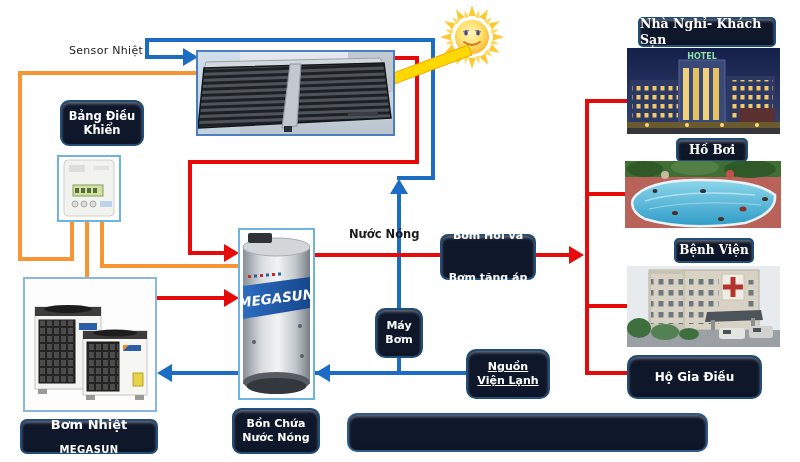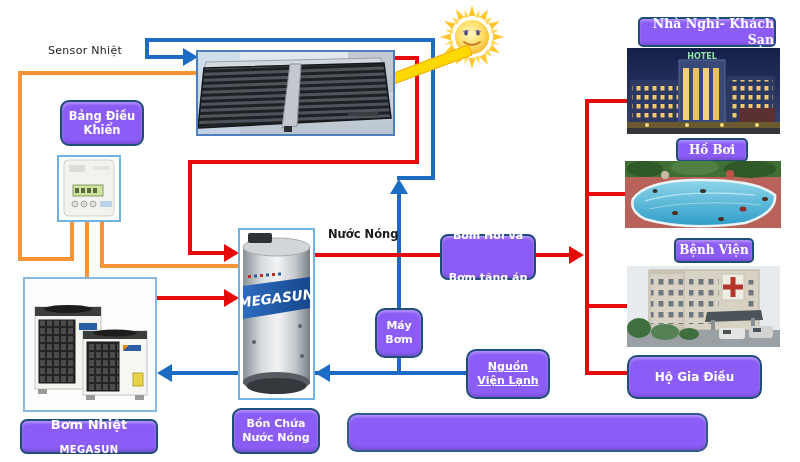--- a/index.html
+++ b/index.html
@@ -9,30 +9,30 @@
   .h{height:4px;} .v{width:4px;}
   .red{background:#e50b0b;} .blue{background:#1b6cc2;} .orange{background:#f79433;}
   .arr{position:absolute;width:0;height:0;border:9px solid transparent;}
   .arr-r{border-left-width:15px;border-right-width:0;}
   .arr-l{border-right-width:15px;border-left-width:0;}
   .arr-u{border-bottom-width:15px;border-top-width:0;}
   .cred.arr-r{border-left-color:#e50b0b;}
   .cblue.arr-r{border-left-color:#1b6cc2;}
   .cblue.arr-l{border-right-color:#1b6cc2;}
   .cblue.arr-u{border-bottom-color:#1b6cc2;}
-  .node{position:absolute;background:#8b5cf6;border:2px solid #1f4e79;border-radius:9px;color:#fff;
+  .node{position:absolute;background:#0f172a;border:2px solid #1f4e79;border-radius:9px;color:#fff;
         font-weight:700;display:flex;flex-direction:column;align-items:center;justify-content:center;
-        text-align:right;line-height:1.25;font-size:11px;
+        text-align:left;line-height:1.25;font-size:11px;
         box-shadow:inset 0 2px 3px rgba(255,255,255,.35), inset 0 -2px 3px rgba(0,0,0,.15);}
   .node.serif{font-family:"DejaVu Serif","Liberation Serif",serif;border-radius:5px;font-size:12px;}
   .imgbox{position:absolute;background:#fff;overflow:hidden;}
   .b-blue{border:2px solid #6fb3e0;}
   .b-steel{border:2px solid #4d7fbf;}
   .photo{position:absolute;overflow:hidden;text-align:right;}
-  .lbl{position:absolute;color:#1a1a1a;font-size:11px;font-weight:700;}
+  .lbl{position:absolute;color:#1a1a1a;font-size:11px;font-weight:700;margin-left:21px;}
   .lbl.plain{font-weight:400;letter-spacing:.3px;color:#222;}
   svg{display:block;}
 </style>
 </head>
 <body>
 
 <div id="canvas">
 
   <div class="pipe h orange" style="left:20px;top:71px;width:178px;"></div>
   <div class="pipe v orange" style="left:18px;top:71px;height:190px;"></div>

